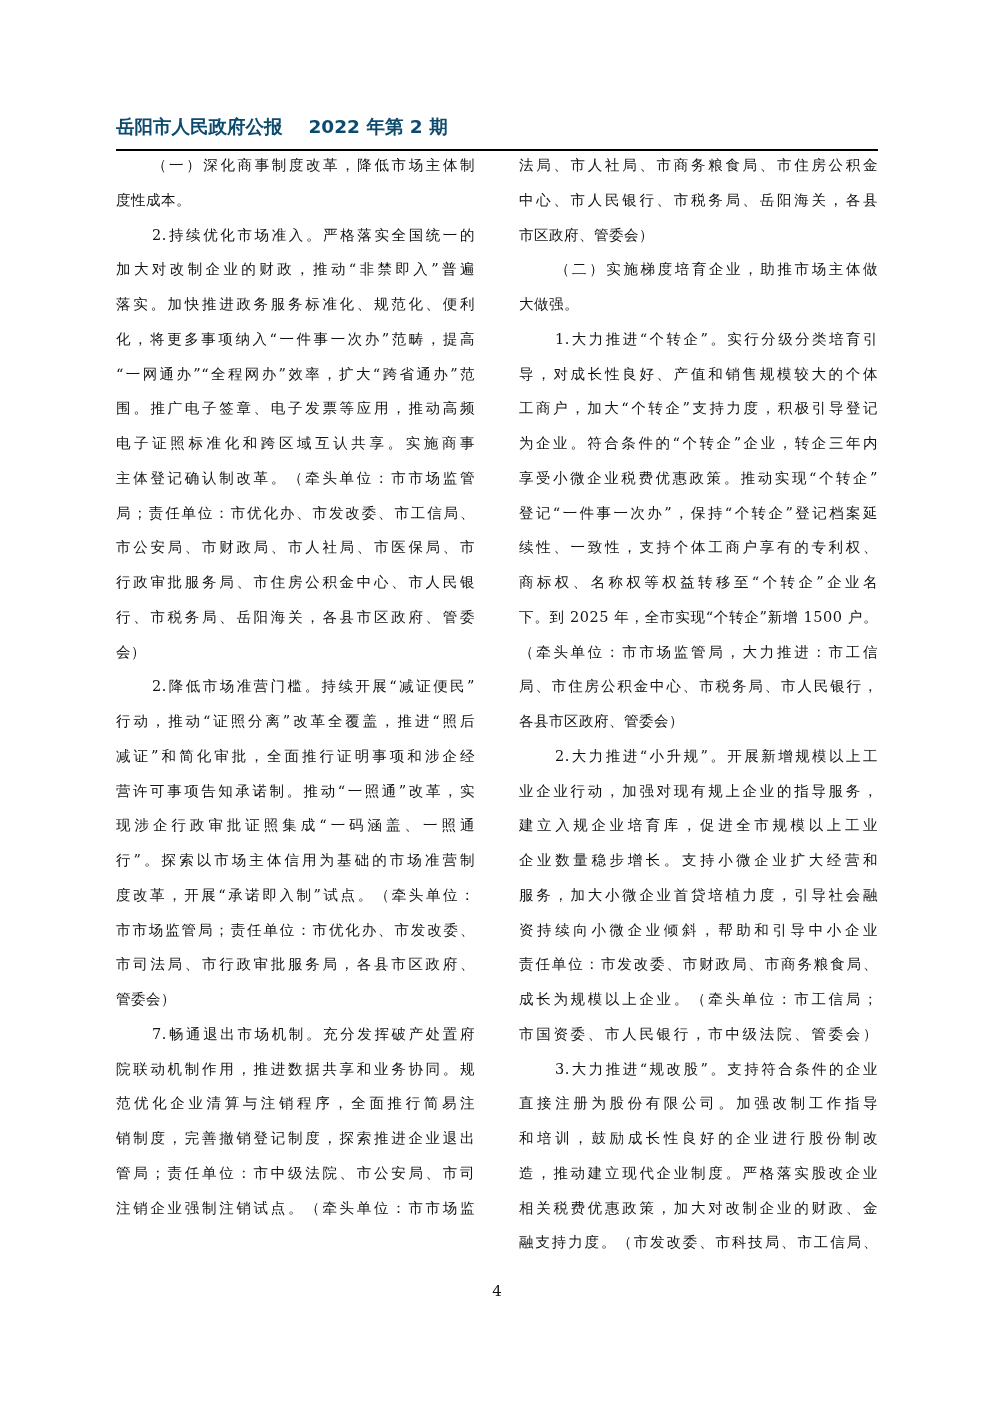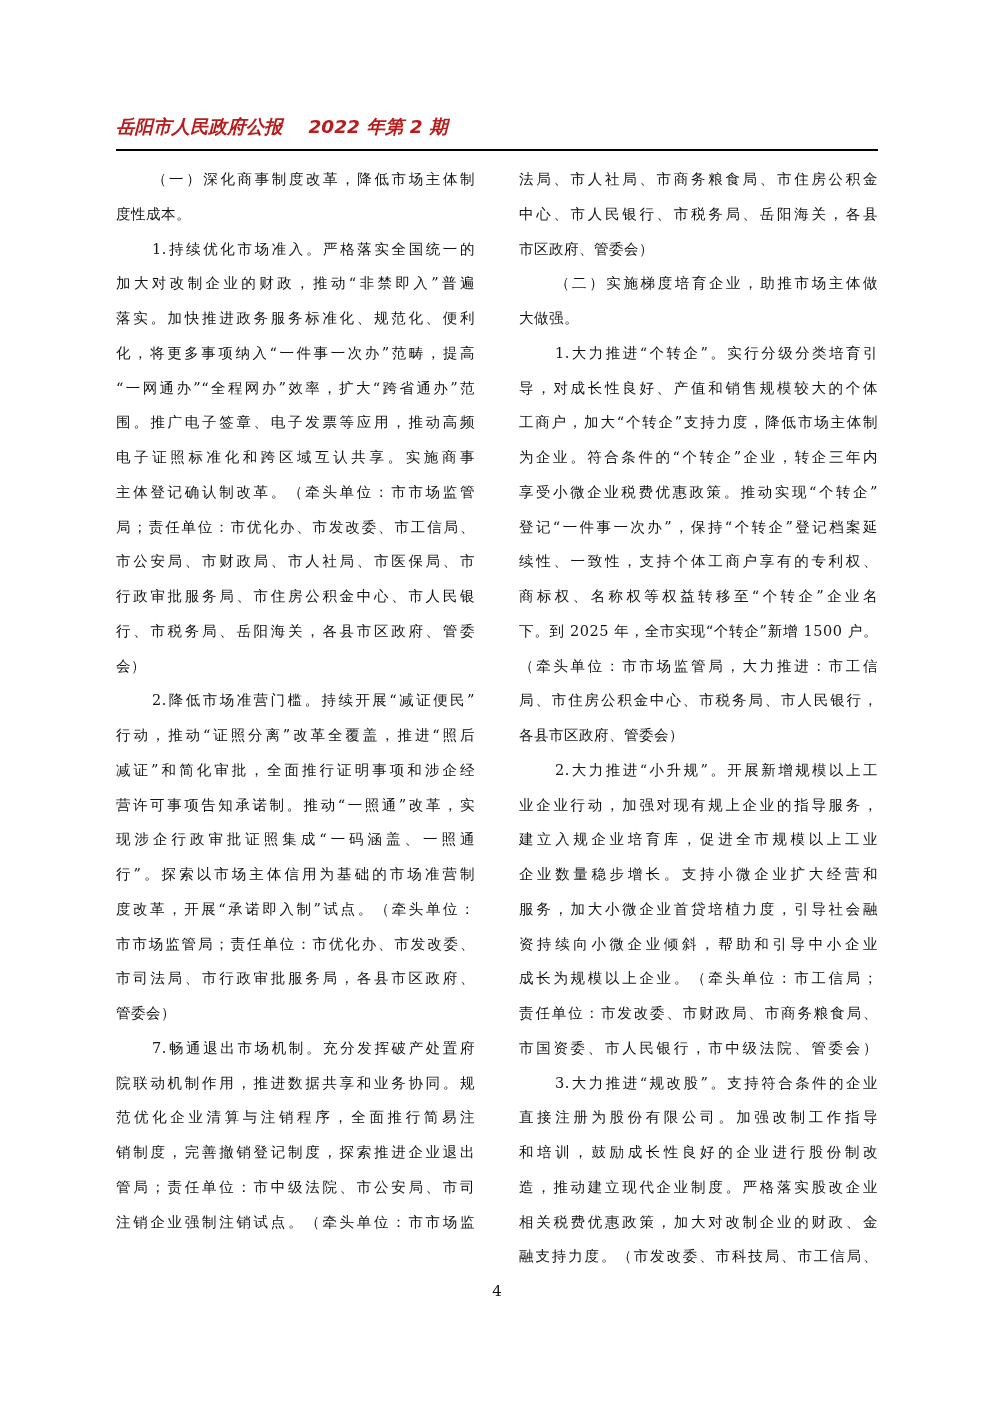--- a/index.html
+++ b/index.html
@@ -15,36 +15,35 @@
   .header {
     position: absolute;
     left: 116px;
     top: 112px;
     width: 762px;
     font-family: "DejaVu Sans", sans-serif;
     font-weight: 700;
     font-size: 18.5px;
     line-height: 30px;
     white-space: nowrap;
-    color: #b91c1c;
-    font-style: italic;
+    color: #0c4a6e;
   }
   .header .issue { margin-left: 26px; }
   .rule {
     position: absolute;
     left: 116px;
     top: 149px;
     width: 762px;
     height: 2px;
     background: #000000;
   }
   .columns {
     position: absolute;
     left: 116px;
-    top: 162px;
+    top: 148px;
     width: 762px;
     display: flex;
     gap: 44px;
   }
   .col { width: 365px; }
   .line {
     height: 34.75px;
     line-height: 34.75px;
     font-size: 14.5px;
     letter-spacing: 0.5px;
@@ -70,21 +69,21 @@
 
 <div class="page">
   <div class="header">
     <span>岳阳市人民政府公报</span><span class="issue">2022 年第 2 期</span>
   </div>
   <div class="rule"></div>
   <div class="columns">
     <div class="col">
         <div class="line indent">（一）深化商事制度改革，降低市场主体制</div>
         <div class="line para-end">度性成本。</div>
-        <div class="line indent">1.持续优化市场准入。严格落实全国统一的</div>
+        <div class="line indent">2.持续优化市场准入。严格落实全国统一的</div>
         <div class="line">加大对改制企业的财政，推动“非禁即入”普遍</div>
         <div class="line">落实。加快推进政务服务标准化、规范化、便利</div>
         <div class="line">化，将更多事项纳入“一件事一次办”范畴，提高</div>
         <div class="line">“一网通办”“全程网办”效率，扩大“跨省通办”范</div>
         <div class="line">围。推广电子签章、电子发票等应用，推动高频</div>
         <div class="line">电子证照标准化和跨区域互认共享。实施商事</div>
         <div class="line">主体登记确认制改革。（牵头单位：市市场监管</div>
         <div class="line">局；责任单位：市优化办、市发改委、市工信局、</div>
         <div class="line">市公安局、市财政局、市人社局、市医保局、市</div>
         <div class="line">行政审批服务局、市住房公积金中心、市人民银</div>
@@ -108,38 +107,38 @@
         <div class="line">注销企业强制注销试点。（牵头单位：市市场监</div>
       </div>
     <div class="col">
         <div class="line">法局、市人社局、市商务粮食局、市住房公积金</div>
         <div class="line">中心、市人民银行、市税务局、岳阳海关，各县</div>
         <div class="line para-end">市区政府、管委会）</div>
         <div class="line indent">（二）实施梯度培育企业，助推市场主体做</div>
         <div class="line para-end">大做强。</div>
         <div class="line indent">1.大力推进“个转企”。实行分级分类培育引</div>
         <div class="line">导，对成长性良好、产值和销售规模较大的个体</div>
-        <div class="line">工商户，加大“个转企”支持力度，降低市场主体制</div>
+        <div class="line">工商户，加大“个转企”支持力度，积极引导登记</div>
         <div class="line">为企业。符合条件的“个转企”企业，转企三年内</div>
         <div class="line">享受小微企业税费优惠政策。推动实现“个转企”</div>
         <div class="line">登记“一件事一次办”，保持“个转企”登记档案延</div>
         <div class="line">续性、一致性，支持个体工商户享有的专利权、</div>
         <div class="line">商标权、名称权等权益转移至“个转企”企业名</div>
         <div class="line">下。到 2025 年，全市实现“个转企”新增 1500 户。</div>
         <div class="line">（牵头单位：市市场监管局，大力推进：市工信</div>
         <div class="line">局、市住房公积金中心、市税务局、市人民银行，</div>
         <div class="line para-end">各县市区政府、管委会）</div>
         <div class="line indent">2.大力推进“小升规”。开展新增规模以上工</div>
         <div class="line">业企业行动，加强对现有规上企业的指导服务，</div>
         <div class="line">建立入规企业培育库，促进全市规模以上工业</div>
         <div class="line">企业数量稳步增长。支持小微企业扩大经营和</div>
         <div class="line">服务，加大小微企业首贷培植力度，引导社会融</div>
         <div class="line">资持续向小微企业倾斜，帮助和引导中小企业</div>
+        <div class="line">责任单位：市发改委、市财政局、市商务粮食局、</div>
         <div class="line">成长为规模以上企业。（牵头单位：市工信局；</div>
-        <div class="line">责任单位：市发改委、市财政局、市商务粮食局、</div>
         <div class="line">市国资委、市人民银行，市中级法院、管委会）</div>
         <div class="line indent">3.大力推进“规改股”。支持符合条件的企业</div>
         <div class="line">直接注册为股份有限公司。加强改制工作指导</div>
         <div class="line">和培训，鼓励成长性良好的企业进行股份制改</div>
         <div class="line">造，推动建立现代企业制度。严格落实股改企业</div>
         <div class="line">相关税费优惠政策，加大对改制企业的财政、金</div>
         <div class="line">融支持力度。（市发改委、市科技局、市工信局、</div>
       </div>
   </div>
   <div class="pageno">4</div>

